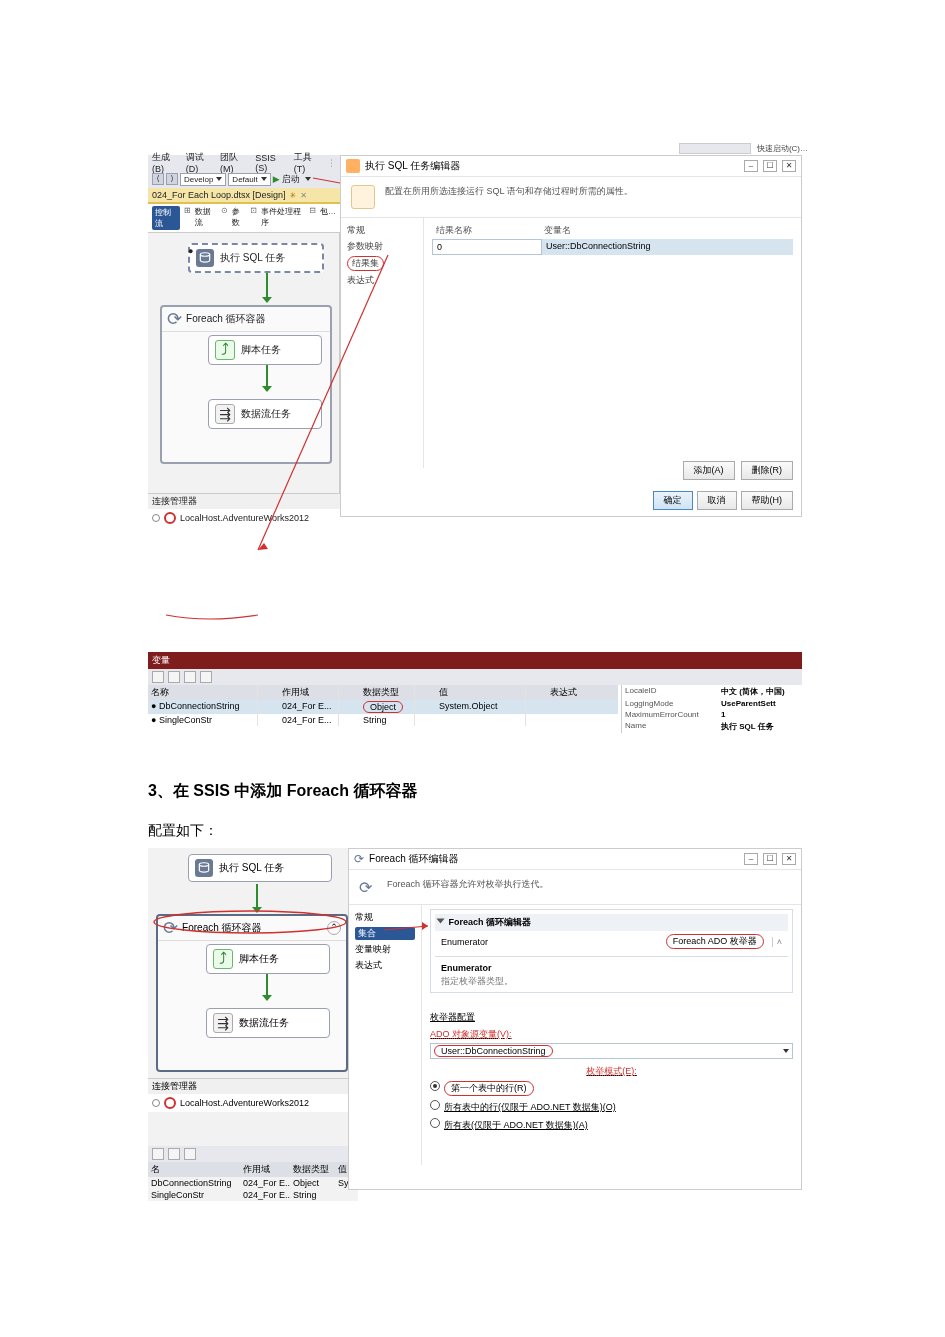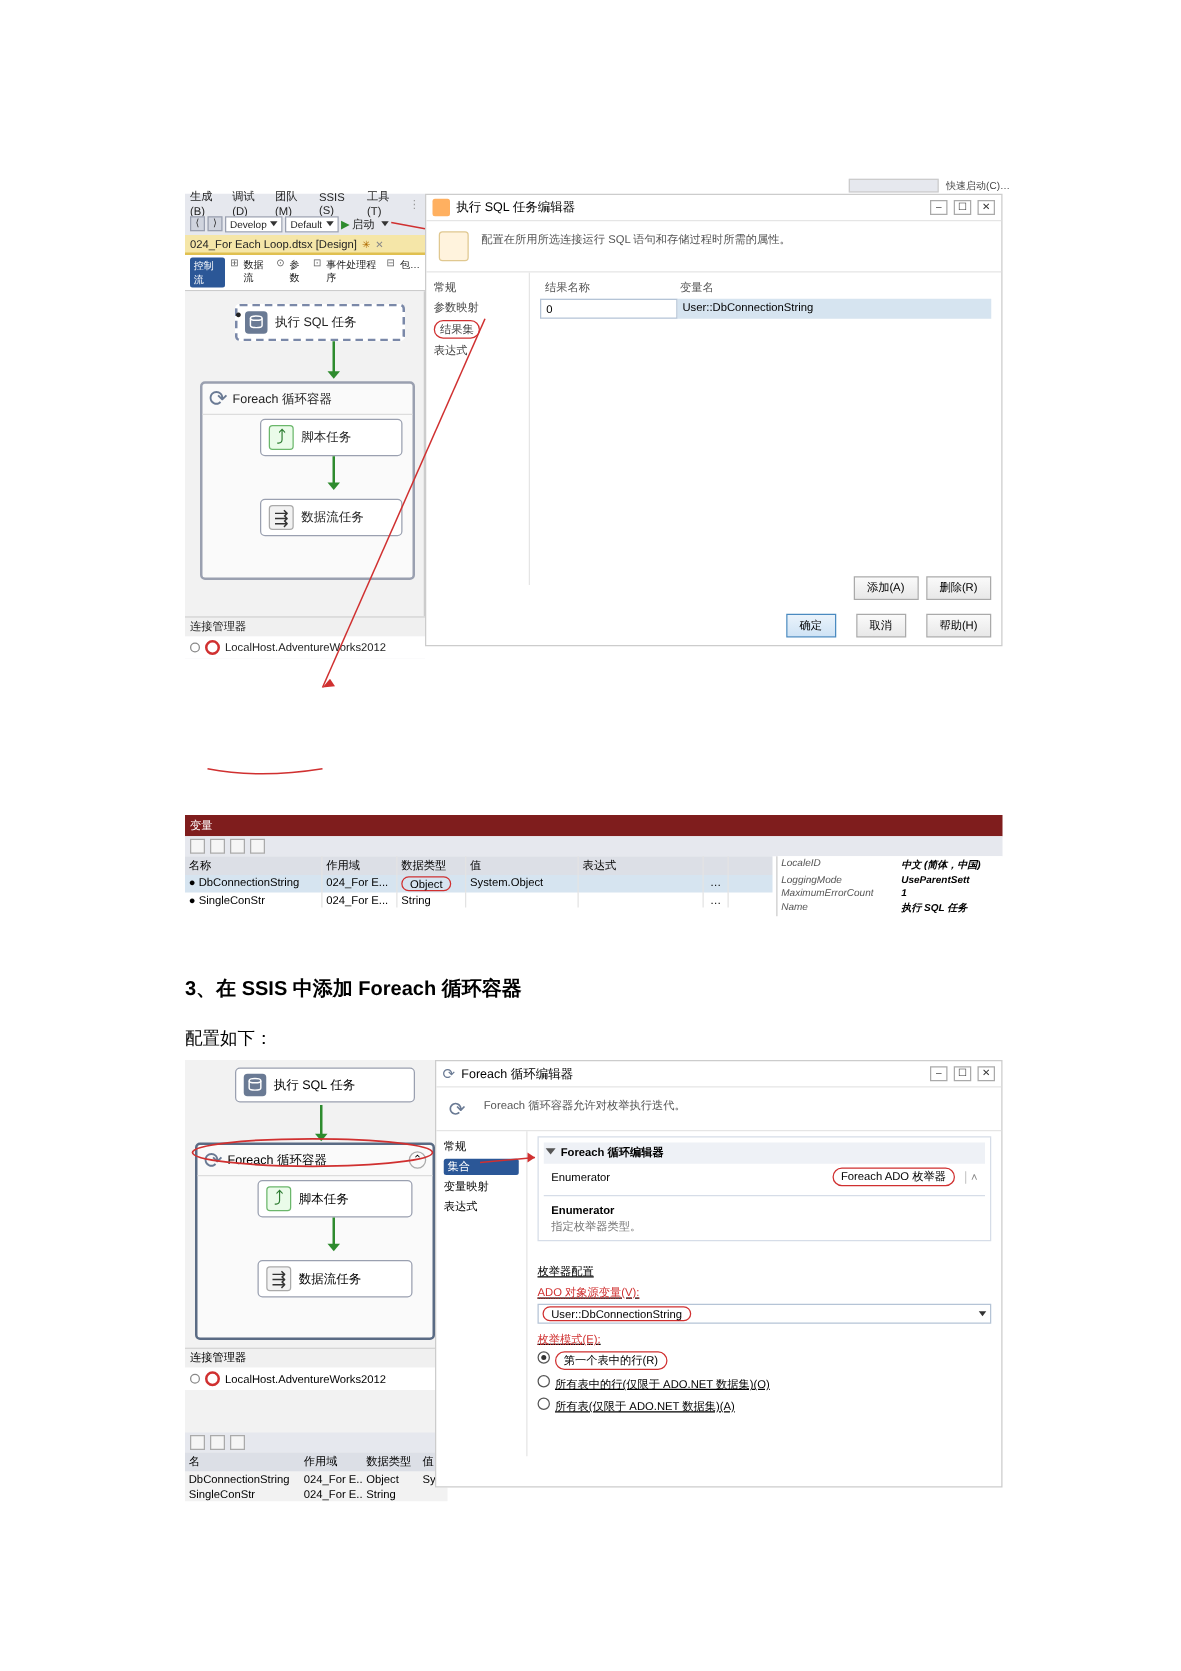--- a/index.html
+++ b/index.html
@@ -241,21 +241,21 @@
   .grid-row {
     display: flex;
     background: #d6e4f0;
     font-size: 9px;
   }
   .grid-row div { padding: 2px 4px; }
   .dlg-btns {
     position: absolute;
     bottom: 6px; right: 8px;
     display: flex;
-    gap: 16px;
+    gap: 4px;
     justify-content: space-between;
   }
   .btn {
     border: 1px solid #aaa;
     background: linear-gradient(#fafafa,#e8e8e8);
     font-size: 9px;
     padding: 2px 10px;
   }
   .btn.color {
     border-color: #4a8ac0;
@@ -288,33 +288,34 @@
     padding: 2px 4px;
     display:flex;gap:4px;
   }
   .vars-tb span{width:10px;height:10px;border:1px solid #aaa;background:#f5f5f5;}
   .vars-grid {
     font-size: 9px;
   }
   .vars-grid-hdr, .vars-grid-row {
     display: grid;
     grid-template-columns: 110px 60px 55px 90px 100px 20px;
+    gap: 21px;
   }
   .vars-grid-hdr { background: #dcdfe6; }
   .vars-grid-hdr div,.vars-grid-row div { padding: 1px 3px; border-right:1px solid #e3e3e3; white-space:nowrap;overflow:hidden;text-overflow:ellipsis; }
   .vars-grid-row.sel { background:#d6e4f0; }
   .props-right {
     position: absolute;
     right: 0; top: 0;
     width: 180px;
     background: #fff;
     border-left: 1px solid #ccc;
     font-size: 8px;
   }
-  .props-right .row { display:flex;font-style:italic; }
+  .props-right .row { display:flex; }
   .props-right .row div:first-child{width:90px;color:#555;padding:1px 3px;}
   .props-right .row div:last-child{flex:1;color:#000;font-weight:bold;padding:1px 3px;}
   .titlebar-hint {
     position:absolute;top:-12px;right:-6px;
     font-size:8px;color:#444;
     display:flex;gap:6px;align-items:flex-start;
   }
   .win-placeholder{width:70px;height:9px;background:#e6e8ee;border:1px solid #ccc;}
 
   
@@ -699,21 +700,21 @@
           <div style="padding:2px 6px;font-weight:bold;">Enumerator</div>
           <div style="padding:0 6px;color:#777;">指定枚举器类型。</div>
         </div>
         <div style="margin-top:18px;text-decoration:underline;">
           <div>枚举器配置</div>
           <div style="margin-top:4px;text-decoration:underline dotted #d03030;color:#d03030;">ADO 对象源变量(V):</div>
           <div class="combo" style="margin-top:2px;">
             <span style="position:relative;"><span class="red-oval">User::DbConnectionString</span></span>
             <span class="tri-down"></span>
           </div>
-          <div style="margin-top:6px;text-decoration:underline dotted #d03030;color:#d03030;">枚举模式(E):</div>
+          <div style="margin-top:6px;text-decoration:underline dotted #d03030;color:#d03030;text-align:center;">枚举模式(E):</div>
           <div style="margin-top:3px;"><span class="radio on"></span><span class="red-oval">第一个表中的行(R)</span></div>
           <div style="margin-top:4px;"><span class="radio"></span><span>所有表中的行(仅限于 ADO.NET 数据集)(O)</span></div>
           <div style="margin-top:4px;"><span class="radio"></span><span>所有表(仅限于 ADO.NET 数据集)(A)</span></div>
         </div>
       </div>
     </div>
   </div>
 
   <svg class="red-line" style="left:200px;top:60px;width:120px;height:40px;">
     <line x1="36" y1="22" x2="80" y2="18" stroke="#d03030" stroke-width="1.2"></line>

